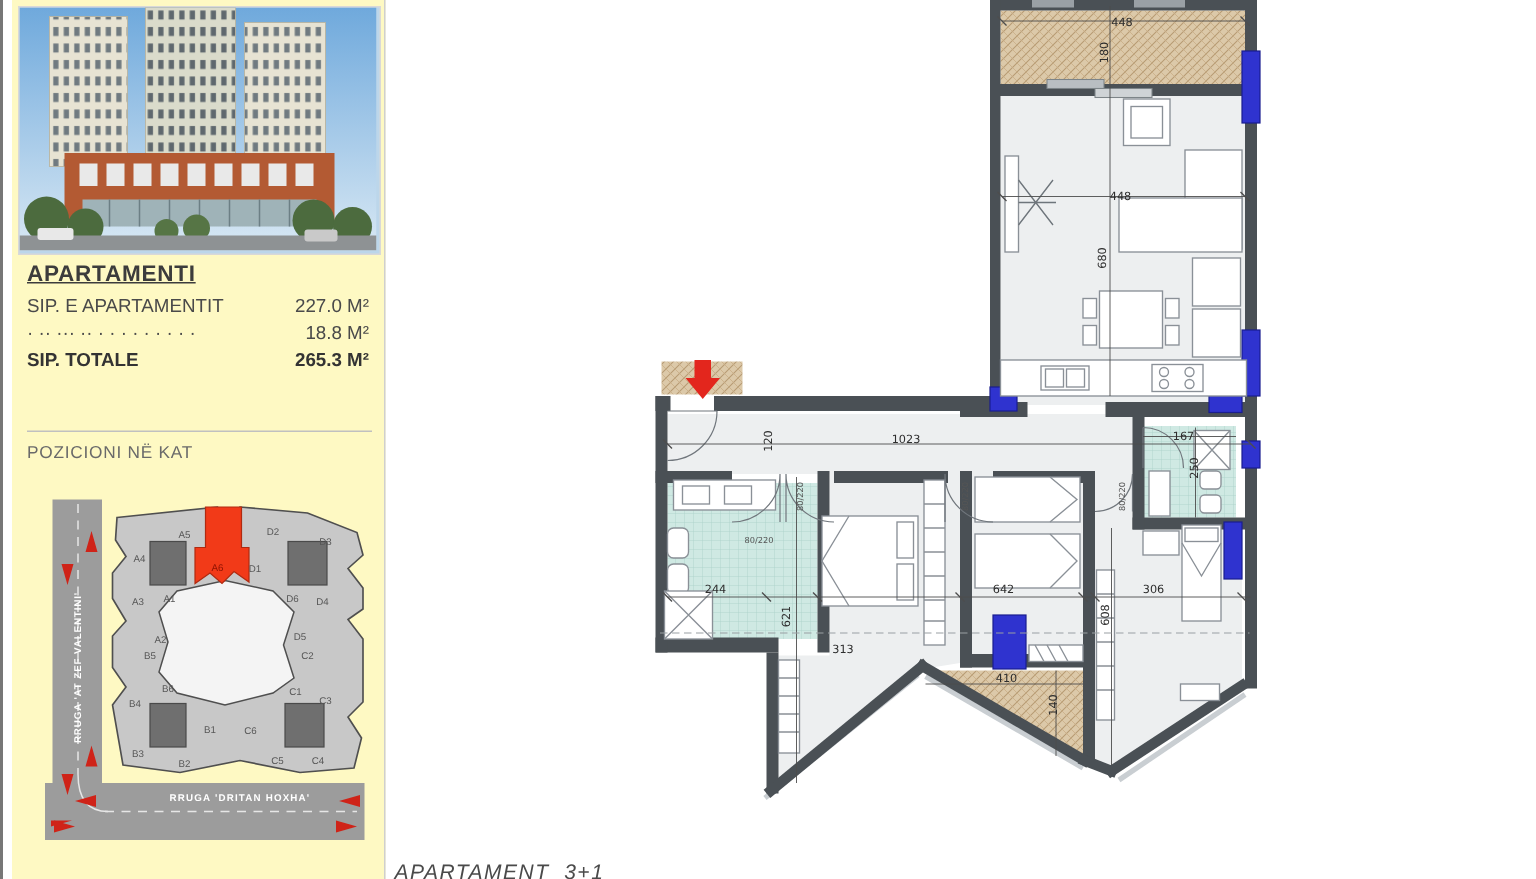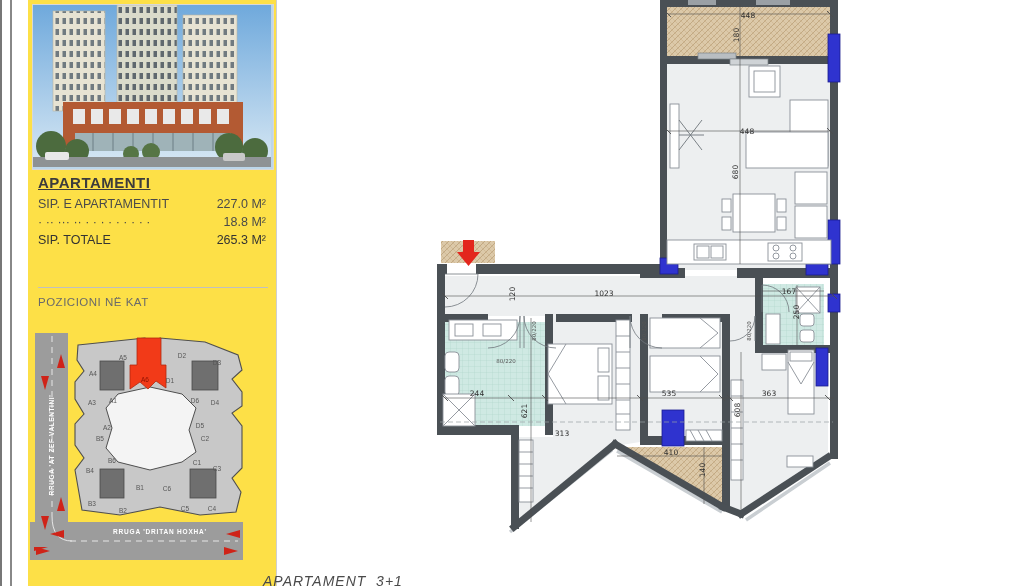--- a/index.html
+++ b/index.html
@@ -1,30 +1,30 @@
 <!DOCTYPE html>
 <html><head>
 <meta charset="utf-8">
 <style>
   html,body{margin:0;padding:0;background:#fff;}
   #stage{position:relative;width:1024px;height:586px;background:#fff;overflow:hidden;
          font-family:"Liberation Sans","DejaVu Sans",sans-serif;}
   
   #left-rail{position:absolute;left:0;top:0;width:8px;height:586px;
              border-left:2px solid #777;border-right:2px solid #888;background:#fff;}
-  #sidebar{position:absolute;left:8px;top:0;width:248px;height:586px;background:#fde047;
-           border-right:1px solid #cfcfcf;margin-left:20px;}
+  #sidebar{position:absolute;left:8px;top:0;width:248px;height:586px;background:#fef9c3;
+           border-right:1px solid #cfcfcf;}
   #photo-frame{position:absolute;left:4px;top:4px;width:240px;height:164px;background:#bcd6ea;
                border:1px solid #d8d8d8;}
   #info-block{position:absolute;left:10px;top:174px;width:228px;}
   .info-title{font-size:15px;font-weight:bold;color:#3c3c3c;text-decoration:underline;
               letter-spacing:.5px;margin-bottom:6px;}
   .info-row{display:flex;justify-content:space-between;font-size:12.5px;color:#4a4a4a;
             margin-bottom:4px;}
-  .info-row.bold{font-weight:normal;color:#333;align-items:center;}
+  .info-row.bold{font-weight:bold;color:#333;align-items:center;}
   .divider{position:absolute;left:10px;top:287px;width:230px;border-top:1px solid #c0c0c0;}
   #position-title{position:absolute;left:10px;top:296px;font-size:11.5px;color:#6a6a6a;
                   letter-spacing:.5px;}
   
   #caption{position:absolute;left:263px;top:543px;font-size:14px;font-style:italic;
            color:#4a4a4a;letter-spacing:1px;white-space:pre;margin-top:30px;}
   
   .dim{position:absolute;font-family:"DejaVu Sans",sans-serif;font-size:7.5px;color:#2e2e2e;
        transform:translate(-50%,-50%);white-space:nowrap;}
   .dim.rot{transform:translate(-50%,-50%) rotate(-90deg);}
@@ -328,22 +328,22 @@
       <span class="dim" style="left: 748px; top: 15px;">448</span>
       <span class="dim rot" style="left: 736px; top: 35px;">180</span>
       <span class="dim" style="left: 747px; top: 131px;">448</span>
       <span class="dim rot" style="left: 735px; top: 172px;">680</span>
       <span class="dim" style="left: 604px; top: 293px;">1023</span>
       <span class="dim rot" style="left: 512px; top: 294px;">120</span>
       <span class="dim" style="left: 789px; top: 291px;">167</span>
       <span class="dim rot" style="left: 796px; top: 312px;">250</span>
       <span class="dim" style="left: 477px; top: 393px;">244</span>
       <span class="dim" style="left: 562px; top: 393px; margin-top: 40px;">313</span>
-      <span class="dim" style="left: 669px; top: 393px;">535</span>
-      <span class="dim" style="left: 769px; top: 393px;">363</span>
+      <span class="dim" style="left: 669px; top: 393px;">642</span>
+      <span class="dim" style="left: 769px; top: 393px;">306</span>
       <span class="dim rot" style="left: 524px; top: 411px;">621</span>
       <span class="dim rot" style="left: 737px; top: 410px;">608</span>
       <span class="dim" style="left: 671px; top: 452px;">410</span>
       <span class="dim rot" style="left: 702px; top: 470px;">140</span>
       <span class="dimsmall" style="left: 506px; top: 361px;">80/220</span>
       <span class="dimsmall rot" style="left: 534px; top: 331px;">80/220</span>
       <span class="dimsmall rot" style="left: 644px; top: 331px;">80/220</span>
       <span class="dimsmall rot" style="left: 749px; top: 331px;">80/220</span>
     </div>
   <div id="unit-layer">

